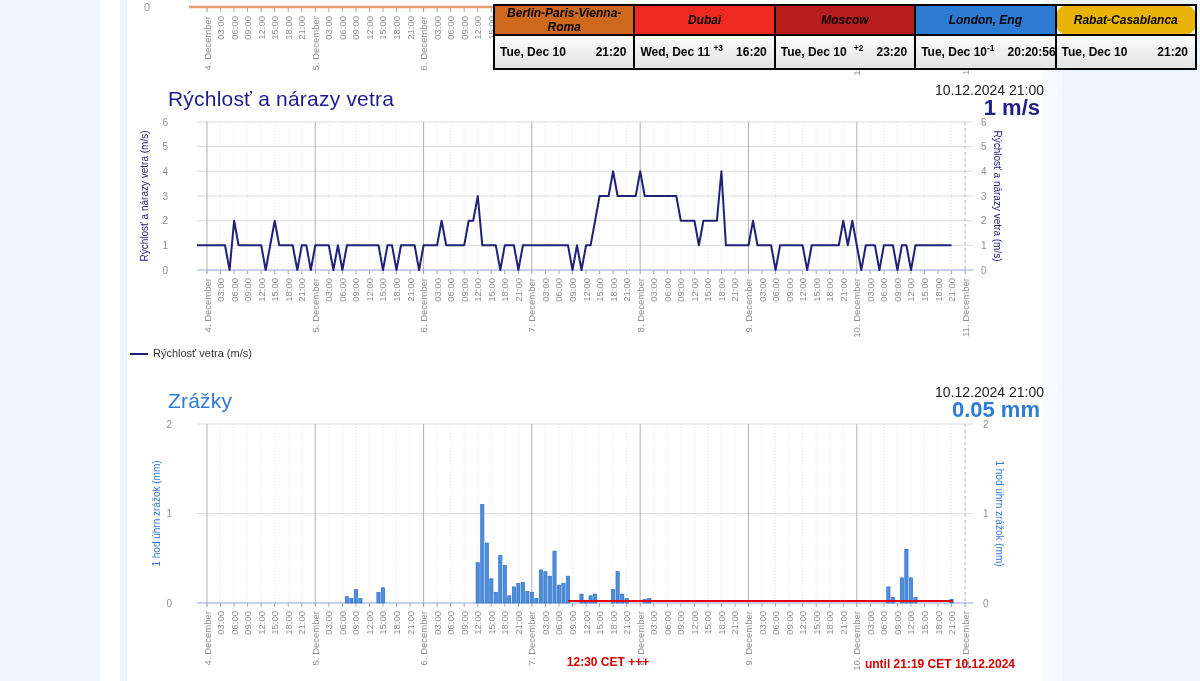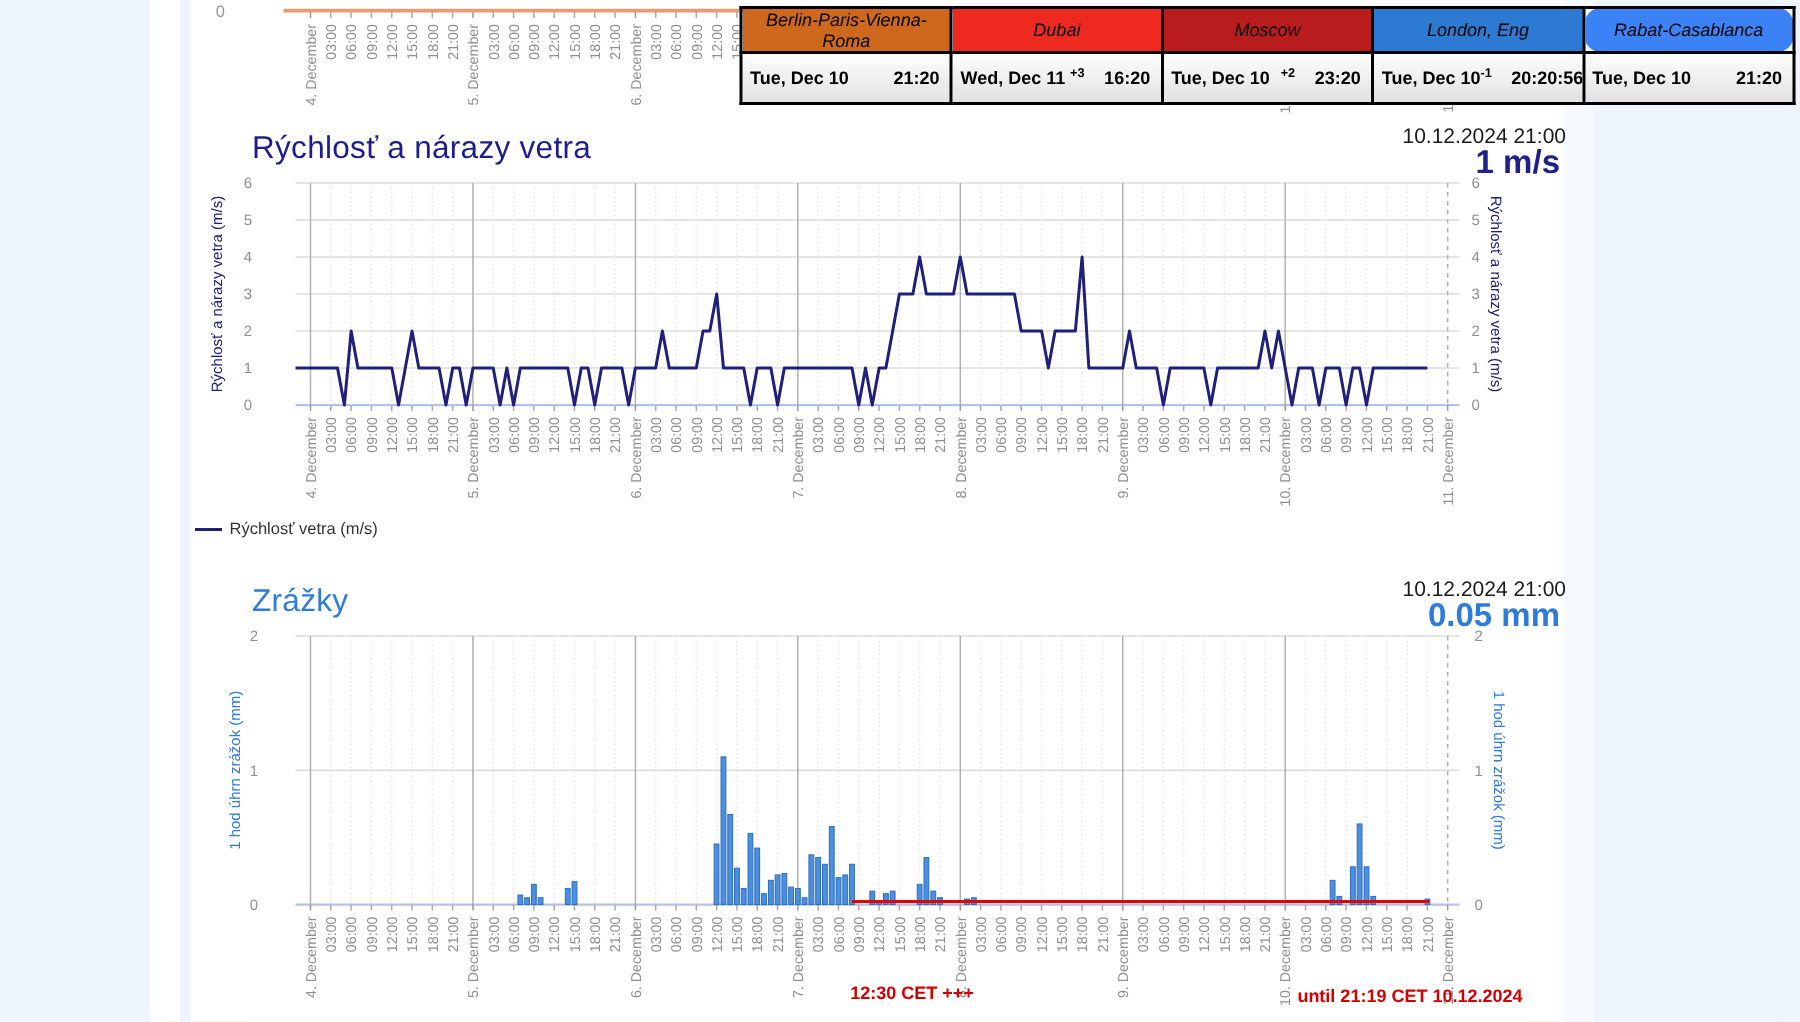--- a/index.html
+++ b/index.html
@@ -17,21 +17,21 @@
   #rain-svg{left:130px;top:375px}
 
   .clock-table{
     position:absolute;left:493px;top:4px;z-index:5;
     border-collapse:collapse;table-layout:fixed;width:704px;
     font-family:"Liberation Sans",sans-serif;
   }
   .clock-table td{border:2px solid #000;padding:0;overflow:hidden}
   .city-cell{
     height:18px;text-align:center;vertical-align:middle;
-    font-size:12px;font-weight:normal;font-style:italic;color:#000;
+    font-size:12px;font-weight:bold;font-style:italic;color:#000;
   }
   .time-cell{height:21px;background:linear-gradient(#fdfdfd,#e2e2e2)}
   .tc{display:flex;align-items:center;height:32px;padding:0 7px 0 5px;
       font-size:12px;font-weight:bold;color:#000;white-space:nowrap}
   .tc-sup{margin-left:auto;font-size:8.5px;position:relative;top:-4px;margin-right:13px}
   .tc-sup:empty{margin-right:0}
 
   .chart-title{position:absolute;left:168px;font-size:21px;letter-spacing:0.2px}
   #wind-title{top:87px;color:#1c1c8f}
   #rain-title{top:389px;color:#2e7bd9}
@@ -171,21 +171,21 @@
     <text x="838.6" y="16" font-family="Liberation Sans, sans-serif" text-anchor="end" fill="#8f8f8f" font-size="9.5px" transform="rotate(-90 838.6 16)">11. December</text>
   </svg>
 
 <table class="clock-table">
   <tbody>
       <tr>
     <td class="city-cell" style="background: rgb(206, 104, 29);">Berlin-Paris-Vienna-Roma</td>
     <td class="city-cell" style="background: rgb(238, 42, 32);">Dubai</td>
     <td class="city-cell" style="background: #b91c1c;">Moscow</td>
     <td class="city-cell" style="background: rgb(44, 122, 209);">London, Eng</td>
-    <td class="city-cell" style="background: #3b82f6; border-radius: 12px;">Rabat-Casablanca</td>
+    <td class="city-cell" style="background: #eab308; border-radius: 12px;">Rabat-Casablanca</td>
   </tr>
   <tr>
     <td class="time-cell">
           <div class="tc">
       <span class="tc-date">Tue, Dec 10</span>
       <span class="tc-sup"></span>
       <span class="tc-time">21:20</span>
           </div>
         </td>
     <td class="time-cell">

